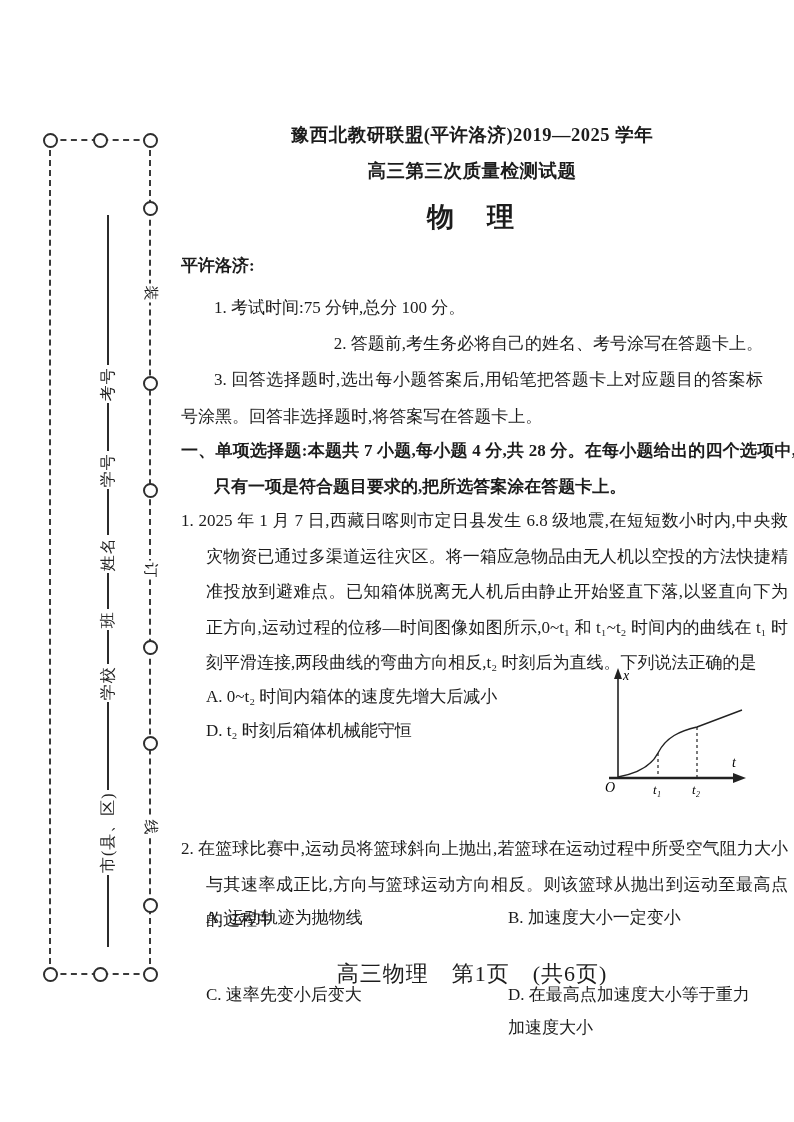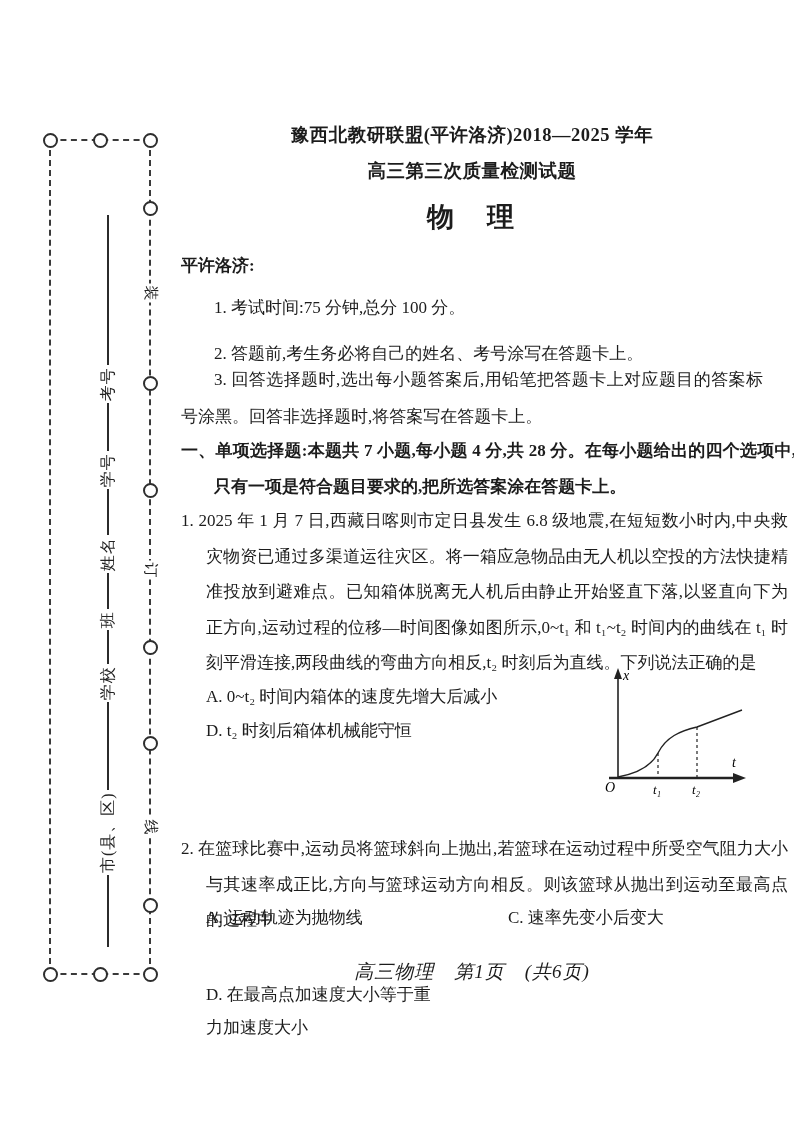--- a/index.html
+++ b/index.html
@@ -32,21 +32,21 @@
   .bold{font-weight:bold;}
   .just{text-align:justify;}
   .title-line{font-size:18.5px;font-weight:bold;letter-spacing:.5px;}
   .subject{font-size:27px;font-weight:bold;letter-spacing:3px;}
   .note{ text-indent:33px;line-height:36.5px;}
   .hang33{padding-left:33px;text-indent:-33px;line-height:36px;}
   .hang25{padding-left:25px;text-indent:-25px;line-height:35.5px;}
   .opt{padding-left:25px;line-height:34px;}
   .q2grid{display:grid;grid-template-columns:258px auto;line-height:33px;gap:44px;}
   .q2grid div{padding-left:25px;}
-  .footer{font-size:19px;letter-spacing:1px;font-style:italic;}
+  .footer{font-size:22px;letter-spacing:1px;}
   
   .graph{position:absolute;left:415px;top:664px;}
   .graph text{font-family:"Liberation Serif","DejaVu Serif",serif;}
   .axis-lab{font-style:italic;font-size:14px;}
   .tick-lab{font-style:italic;font-size:13px;}
 </style>
 </head>
 <body>
 
 <div class="page">
@@ -86,27 +86,27 @@
       <span class="seg" style="width:46px;"></span>
       <span class="lbl">学号</span>
       <span class="seg" style="width:48px;"></span>
       <span class="lbl">考号</span>
       <span class="seg" style="width:150px;"></span>
     </div>
   </div>
 
   <div class="main">
 
-    <div class="abs center title-line" style="top:122px;">豫西北教研联盟(平许洛济)2018—2025 学年</div>
+    <div class="abs center title-line" style="top:122px;">豫西北教研联盟(平许洛济)2019—2025 学年</div>
     <div class="abs center title-line" style="top:158px;">高三第三次质量检测试题</div>
     <div class="abs center subject" style="top:192px;margin-top:7px;">物　理</div>
 
     <div class="abs bold" style="top:254px;">平许洛济:</div>
     <div class="abs note" style="top:290px;">1. 考试时间:75 分钟,总分 100 分。</div>
-    <div class="abs note" style="top:336px;">2. 答题前,考生务必将自己的姓名、考号涂写在答题卡上。</div>
+    <div class="abs note" style="top:326px;text-align:right;">2. 答题前,考生务必将自己的姓名、考号涂写在答题卡上。</div>
     <div class="abs note just" style="top:362px;">3. 回答选择题时,选出每小题答案后,用铅笔把答题卡上对应题目的答案标号涂黑。回答非选择题时,将答案写在答题卡上。</div>
 
     <div class="abs bold hang33 just" style="top:433px;">一、单项选择题:本题共 7 小题,每小题 4 分,共 28 分。在每小题给出的四个选项中,只有一项是符合题目要求的,把所选答案涂在答题卡上。</div>
 
     <div class="abs hang25 just" style="top:503px;">1. 2025 年 1 月 7 日,西藏日喀则市定日县发生 6.8 级地震,在短短数小时内,中央救灾物资已通过多渠道运往灾区。将一箱应急物品由无人机以空投的方法快捷精准投放到避难点。已知箱体脱离无人机后由静止开始竖直下落,以竖直向下为正方向,运动过程的位移—时间图像如图所示,0~t₁ 和 t₁~t₂ 时间内的曲线在 t₁ 时刻平滑连接,两段曲线的弯曲方向相反,t₂ 时刻后为直线。下列说法正确的是</div>
 
     <div class="abs" style="top:680px;">
       <div class="opt">A. 0~t₂ 时间内箱体的速度先增大后减小</div>
       <div class="opt">D. t₂ 时刻后箱体机械能守恒</div>
     </div>
@@ -127,20 +127,21 @@
       <text x="136" y="103" class="axis-lab">t</text>
       <text x="9" y="128" class="axis-lab">O</text>
       <text x="57" y="130" class="tick-lab">t₁</text>
       <text x="96" y="130" class="tick-lab">t₂</text>
     </svg>
 
     <div class="abs hang25 just" style="top:831px;">2. 在篮球比赛中,运动员将篮球斜向上抛出,若篮球在运动过程中所受空气阻力大小与其速率成正比,方向与篮球运动方向相反。则该篮球从抛出到运动至最高点的过程中</div>
 
     <div class="abs q2grid" style="top:901px;">
       <div>A. 运动轨迹为抛物线</div>
+      <div>B. 加速度大小一定变小</div>
       <div>C. 速率先变小后变大</div>
       <div>D. 在最高点加速度大小等于重力加速度大小</div>
     </div>
 
     <div class="abs center footer" style="top:959px;">高三物理　第1页　(共6页)</div>
 
   </div>
 </div>
 
 </body></html>

